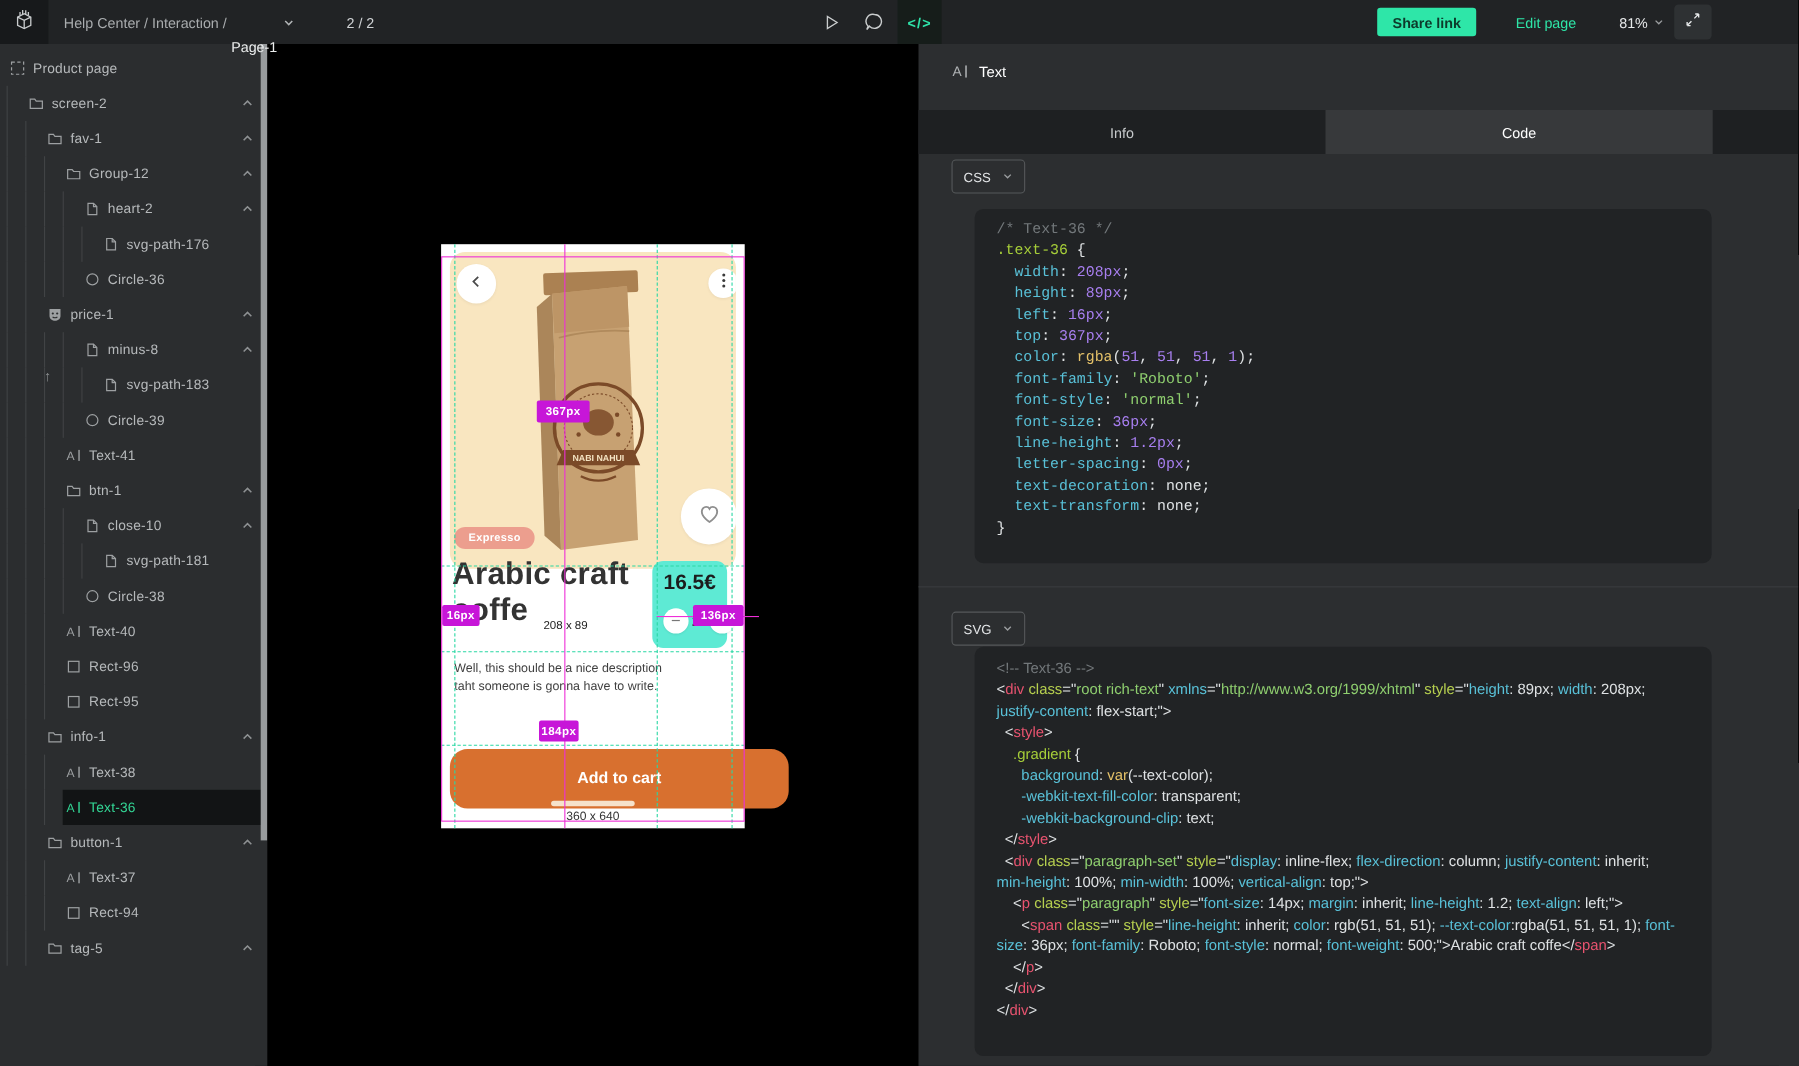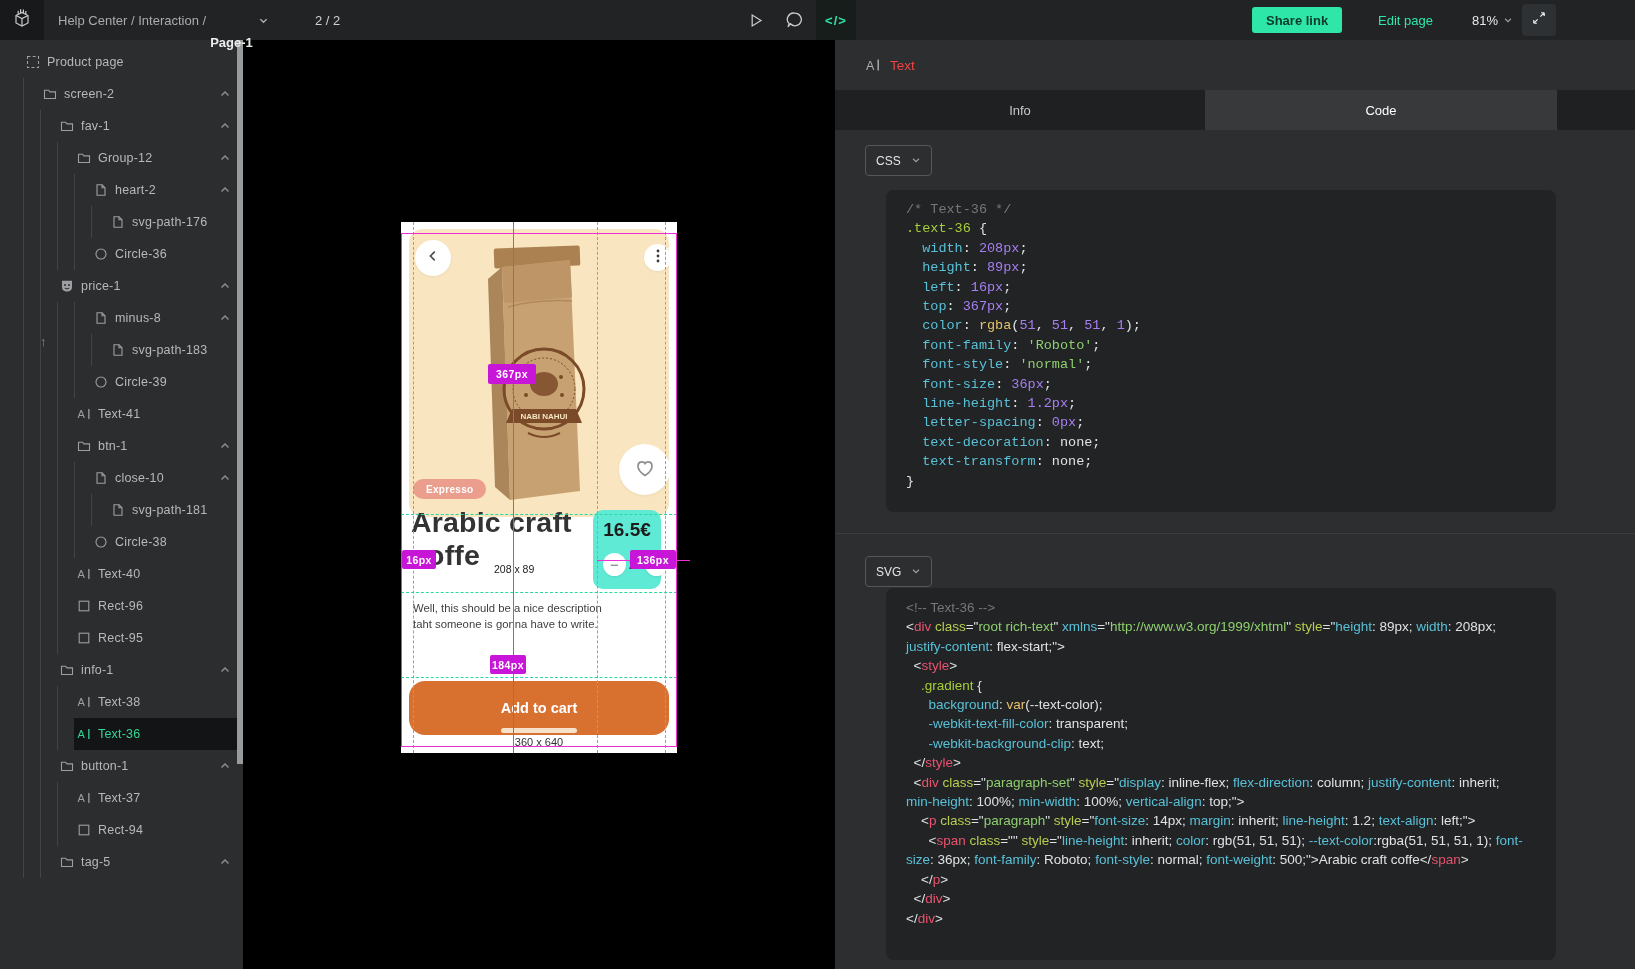--- a/index.html
+++ b/index.html
@@ -4,35 +4,35 @@
 <style>
   * { margin:0; padding:0; box-sizing:border-box; }
   html,body { background:#000; }
   body { font-family:"Liberation Sans", sans-serif; }
   #app { position:relative; width:1635px; height:969px; overflow:hidden; background:#000; }
 
   
   .topbar { position:absolute; left:0; top:0; width:1635px; height:40px; background:#212325; z-index:30; }
   .logo-tile { position:absolute; left:0; top:0; width:44px; height:40px; background:#17191b; display:flex; align-items:center; justify-content:center; }
   .crumb { position:absolute; left:58px; top:0; height:40px; display:flex; align-items:center; font-size:13px; color:#a9acae; }
-  .crumb .page { color:#eceeee; font-weight:700; margin-left:4px;margin-top:45px; }
+  .crumb .page { color:#eceeee; font-weight:400; margin-left:4px;margin-top:45px; }
   .crumb .chev { margin-left:5px; display:flex; }
   .pagination { position:absolute; left:315px; top:0; height:40px; display:flex; align-items:center; font-size:13px; color:#cfd2d4; }
   .tb-icon { position:absolute; top:0; height:40px; width:38px; display:flex; align-items:center; justify-content:center; cursor:pointer; }
   .tb-play { left:736px; } .tb-comment { left:776px; }
   .tb-code { left:816px; width:40px; background:#161d1a; color:#2fe3a9; font-weight:700; font-size:13px; letter-spacing:1px; }
   .share-btn { position:absolute; left:1252px; top:7px; height:26px; padding:0 14px; background:#2ee6a8; color:#0d3a2b; font-size:13px; font-weight:700; border:none; border-radius:3px; display:flex; align-items:center; cursor:pointer; }
   .edit-link { position:absolute; left:1378px; top:0; height:40px; display:flex; align-items:center; color:#2ee6a8; font-size:13px; cursor:pointer; }
   .zoom-ctl { position:absolute; left:1472px; top:0; height:40px; display:flex; align-items:center; gap:5px; color:#e7e9ea; font-size:13px; cursor:pointer; }
   .expand-tile { position:absolute; left:1522px; top:4px; width:34px; height:32px; background:#2e3133; border-radius:4px; display:flex; align-items:center; justify-content:center; cursor:pointer; }
 
   
   .sidebar { position:absolute; left:0; top:40px; width:243px; height:929px; background:#2b2d2f; z-index:20; overflow:hidden; }
   .tree { position:absolute; left:0; top:6px; right:0; }
-  .tree-row { position:relative; display:flex; align-items:stretch; height:32px; padding-left:23px; cursor:pointer; }
+  .tree-row { position:relative; display:flex; align-items:stretch; height:32px; padding-left:6px; cursor:pointer; }
   .tree-indent { flex:none; width:17px; border-left:1px solid #414345; }
   .tree-body { flex:1; display:flex; align-items:center; position:relative; padding-left:2px; min-width:0; }
   .tree-body.sel { background:#121415; }
   .tree-icon { flex:none; width:15px; height:15px; color:#9da0a2; display:flex; align-items:center; justify-content:center; margin-right:7px; }
   .tree-icon svg { width:14px; height:14px; display:block; }
   .tree-label { font-size:12.5px; color:#b6b9bb; letter-spacing:.2px; white-space:nowrap; }
   .tree-body.sel .tree-label { color:#33d695; }
   .tree-body.sel .tree-icon { color:#33d695; }
   .tree-chevron { position:absolute; right:12px; top:50%; margin-top:-6px; width:12px; height:12px; color:#8e9193; }
   .tree-chevron svg { width:12px; height:12px; display:block; }
@@ -51,39 +51,39 @@
   .product-tag { position:absolute; left:12px; top:257px; height:20px; padding:0 13px; background:#ec9e8e; border-radius:10px; color:#fff; font-size:10px; font-weight:700; display:flex; align-items:center; letter-spacing:.3px; }
   .product-title { position:absolute; left:10px; top:284px; width:196px; font-size:28.5px; line-height:33px; font-weight:600; color:#333; letter-spacing:.2px; }
   .dims-note { position:absolute; left:93px; top:341px; font-size:10.5px; color:#222; }
   .price-card { position:absolute; left:192px; top:288px; width:68px; height:79px; background:#5eead4; border-radius:10px; }
   .price-val { position:absolute; left:0; top:9px; width:100%; text-align:center; font-size:19px; font-weight:700; color:#1c1c1c; }
   .stepper { position:absolute; left:0; top:37px; width:100%; height:36px; }
   .step-btn { position:absolute; top:6px; width:23px; height:23px; background:#fff; border-radius:50%; border:none; color:#777; font-size:15px; line-height:21px; text-align:center; cursor:pointer; box-shadow:0 1px 2px rgba(0,0,0,.08); }
   .step-minus { left:10px; } .step-plus { left:52px; }
   .step-qty { position:absolute; left:36px; top:11px; font-size:12.5px; font-weight:700; color:#333; }
   .product-desc { position:absolute; left:12px; top:378px; font-size:11.3px; line-height:16px; color:#3f3f3f; }
-  .cart-btn { position:absolute; left:8px; top:459px; width:260px; height:54px; background:#d8702f; border:none; border-radius:16px; color:#fff; font-size:14.5px; font-weight:700; cursor:pointer; font-family:"Liberation Sans",sans-serif; }
+  .cart-btn { position:absolute; left:8px; top:459px; width:308px; height:54px; background:#d8702f; border:none; border-radius:16px; color:#fff; font-size:14.5px; font-weight:700; cursor:pointer; font-family:"Liberation Sans",sans-serif; }
   .home-pill { position:absolute; left:100px; top:506px; width:76px; height:5px; background:#f6e2cb; border-radius:3px; }
   .size-note { position:absolute; left:0; top:514px; width:100%; text-align:center; font-size:11px; color:#333; }
 
   
   .guide-v { position:absolute; top:222px; height:531px; width:0; border-left:1px dashed #2ad8a4; z-index:12; }
   .guide-h { position:absolute; left:401px; width:276px; height:0; border-top:1px dashed #2ad8a4; z-index:12; }
   .sel-rect { position:absolute; left:401px; top:233px; width:276px; height:514px; border:1px solid #ee2fd8; z-index:13; pointer-events:none; }
   .m-line-v { position:absolute; left:513px; top:222px; width:1px; height:531px; background:#ee2fd8; z-index:13; }
   .m-line-h { position:absolute; left:597px; top:560px; width:93px; height:1px; background:#ee2fd8; z-index:13; }
   .m-label { position:absolute; background:#c716d8; color:#fff; font-size:10.5px; font-weight:600; letter-spacing:.4px; display:flex; align-items:center; justify-content:center; border-radius:2px; z-index:14; }
 
   
   .panel { position:absolute; left:835px; top:40px; width:800px; height:929px; background:#2c2e30; z-index:20; }
   .panel-header { position:absolute; left:0; top:0; width:100%; height:50px; display:flex; align-items:center; }
   .panel-header .ph-icon { margin-left:30px; width:16px; height:16px; color:#aeb1b3; }
   .panel-header .ph-icon svg { width:16px; height:16px; }
-  .panel-title { margin-left:9px; font-size:13.5px; color:#ef4444; }
-  .tabs { position:absolute; left:0; top:50px; width:100%; height:40px; background:#1e2022; display:flex; }
+  .panel-title { margin-left:9px; font-size:13.5px; color:#ffffff; }
+  .tabs { position:absolute; left:0; top:60px; width:100%; height:40px; background:#1e2022; display:flex; }
   .tab { height:100%; display:flex; align-items:center; justify-content:center; font-size:13px; color:#c6c9cb; cursor:pointer; }
   .tab-info { width:370px; }
   .tab-code { width:352px; background:#37393b; color:#fff; }
   .select-box { position:absolute; height:31px; border:1px solid #55585a; border-radius:4px; display:flex; align-items:center; gap:10px; padding:0 10px; color:#e3e5e7; font-size:12px; cursor:pointer; }
   .sel-css { left:30px; top:105px; }
   .sel-svg { left:30px; top:516px; }
   .code-block { position:absolute; left:51px; width:670px; background:#212325; border-radius:8px; padding:10px 20px; }
   .cb-css { top:150px; height:322px;font-family:Liberation Mono, monospace; }
   .cb-svg { top:548px; height:372px; }
   .code-line { font-size:13.5px; line-height:19.4px; white-space:pre-wrap; word-break:break-word; }

